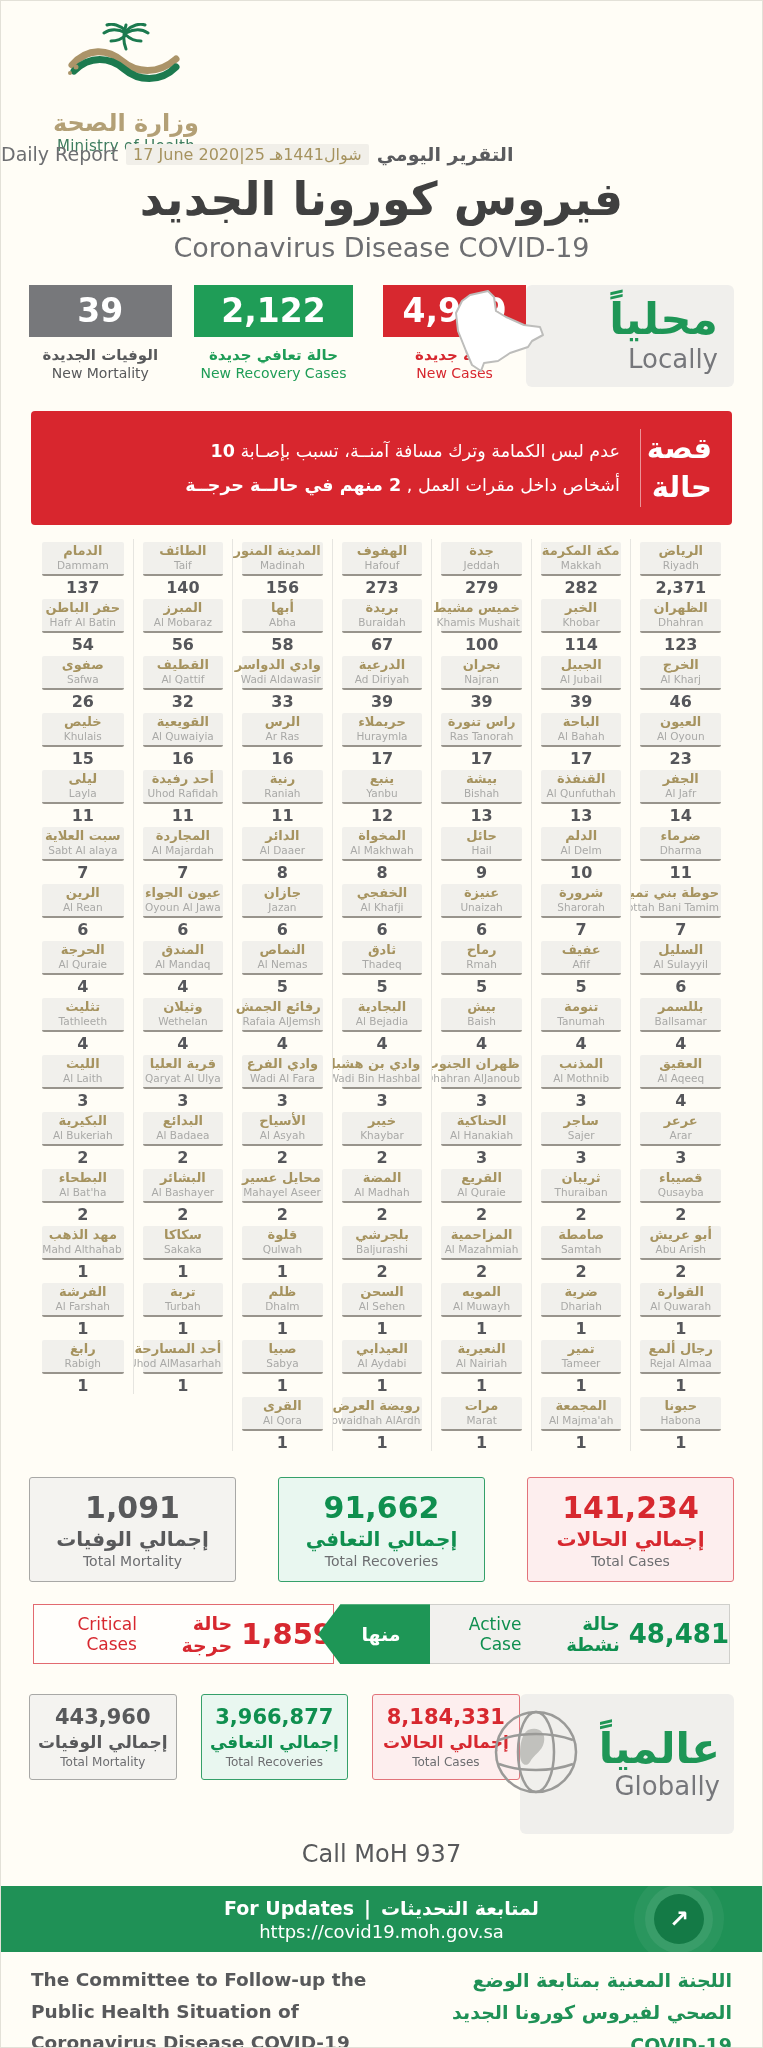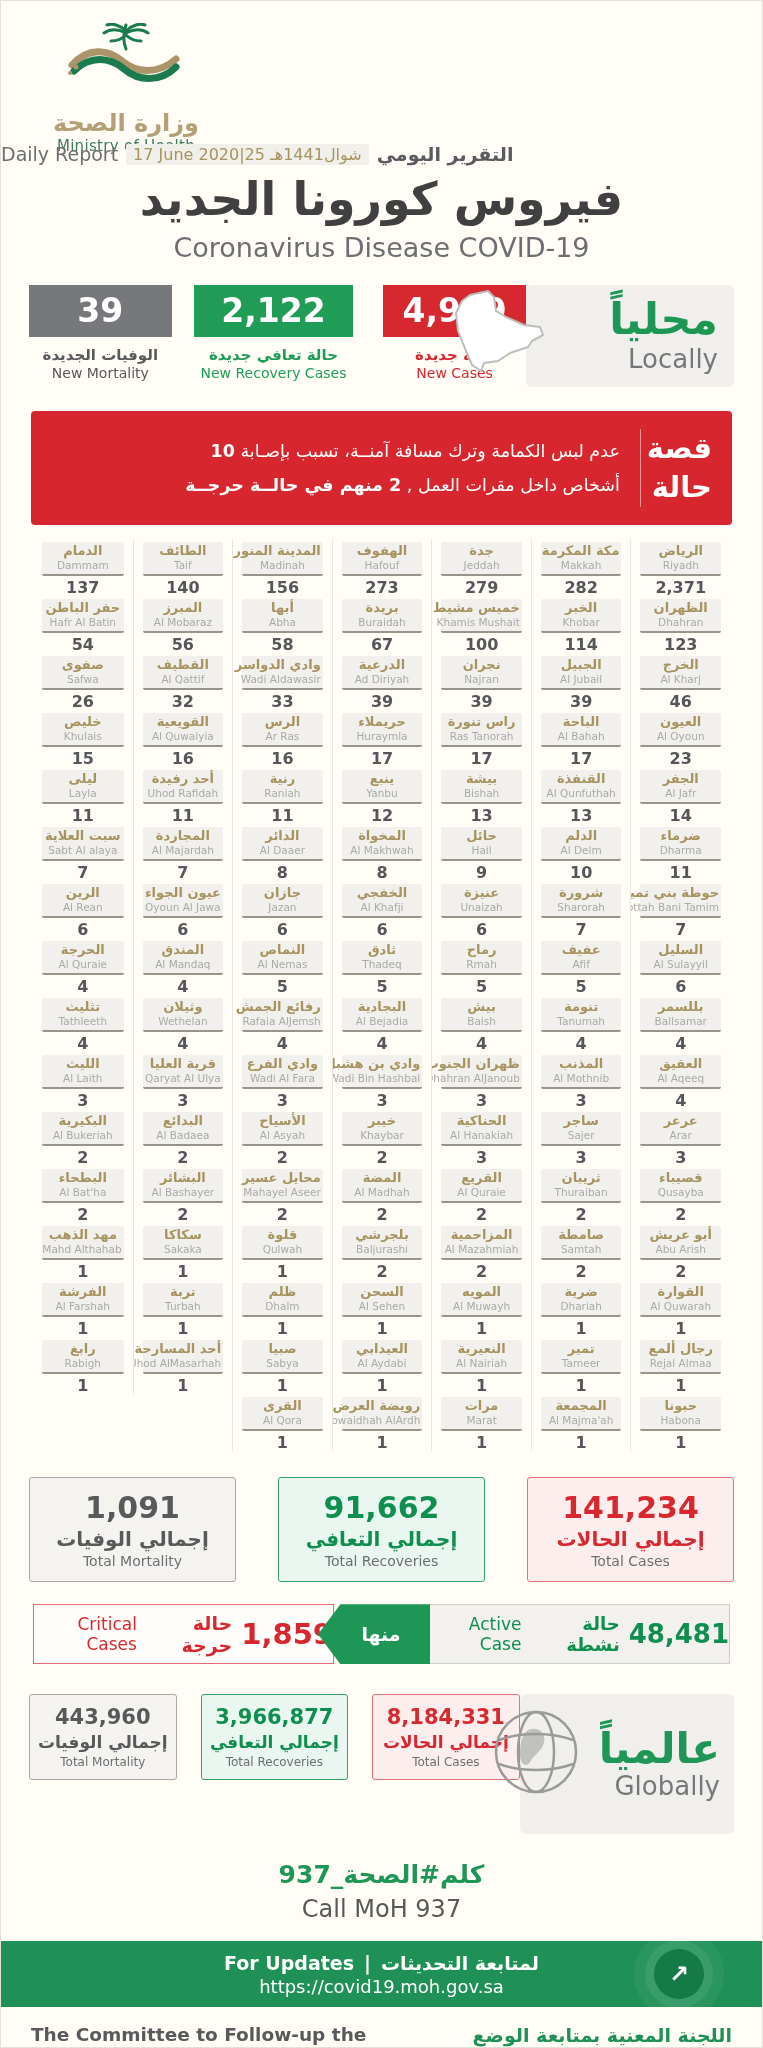--- a/index.html
+++ b/index.html
@@ -1105,21 +1105,20 @@
           <ellipse cx="50" cy="50" rx="18" ry="40"></ellipse>
           <path d="M13 38 C35 30 65 30 87 38 M13 62 C35 70 65 70 87 62"></path>
         </g>
         <path d="M42 28 C52 24 60 30 58 40 C56 50 48 52 44 60 C40 66 34 62 34 52 C34 42 36 32 42 28 Z" fill="#9a9a98" opacity=".55"></path>
       </svg>
       <div class="big">عالمياً</div>
       <div class="small">Globally</div>
     </div>
   </div>
 
-  <div class="call-ar">كلم#الصحة_937</div>
   <div class="call-en">Call MoH 937</div>
 
   <div class="band">
     <div class="l1">
       <span>For Updates</span>
       <span>|</span>
       <span dir="rtl">لمتابعة التحديثات</span>
     </div>
     <div class="l2">https://covid19.moh.gov.sa</div>
     <div class="band-circle">↗</div>

